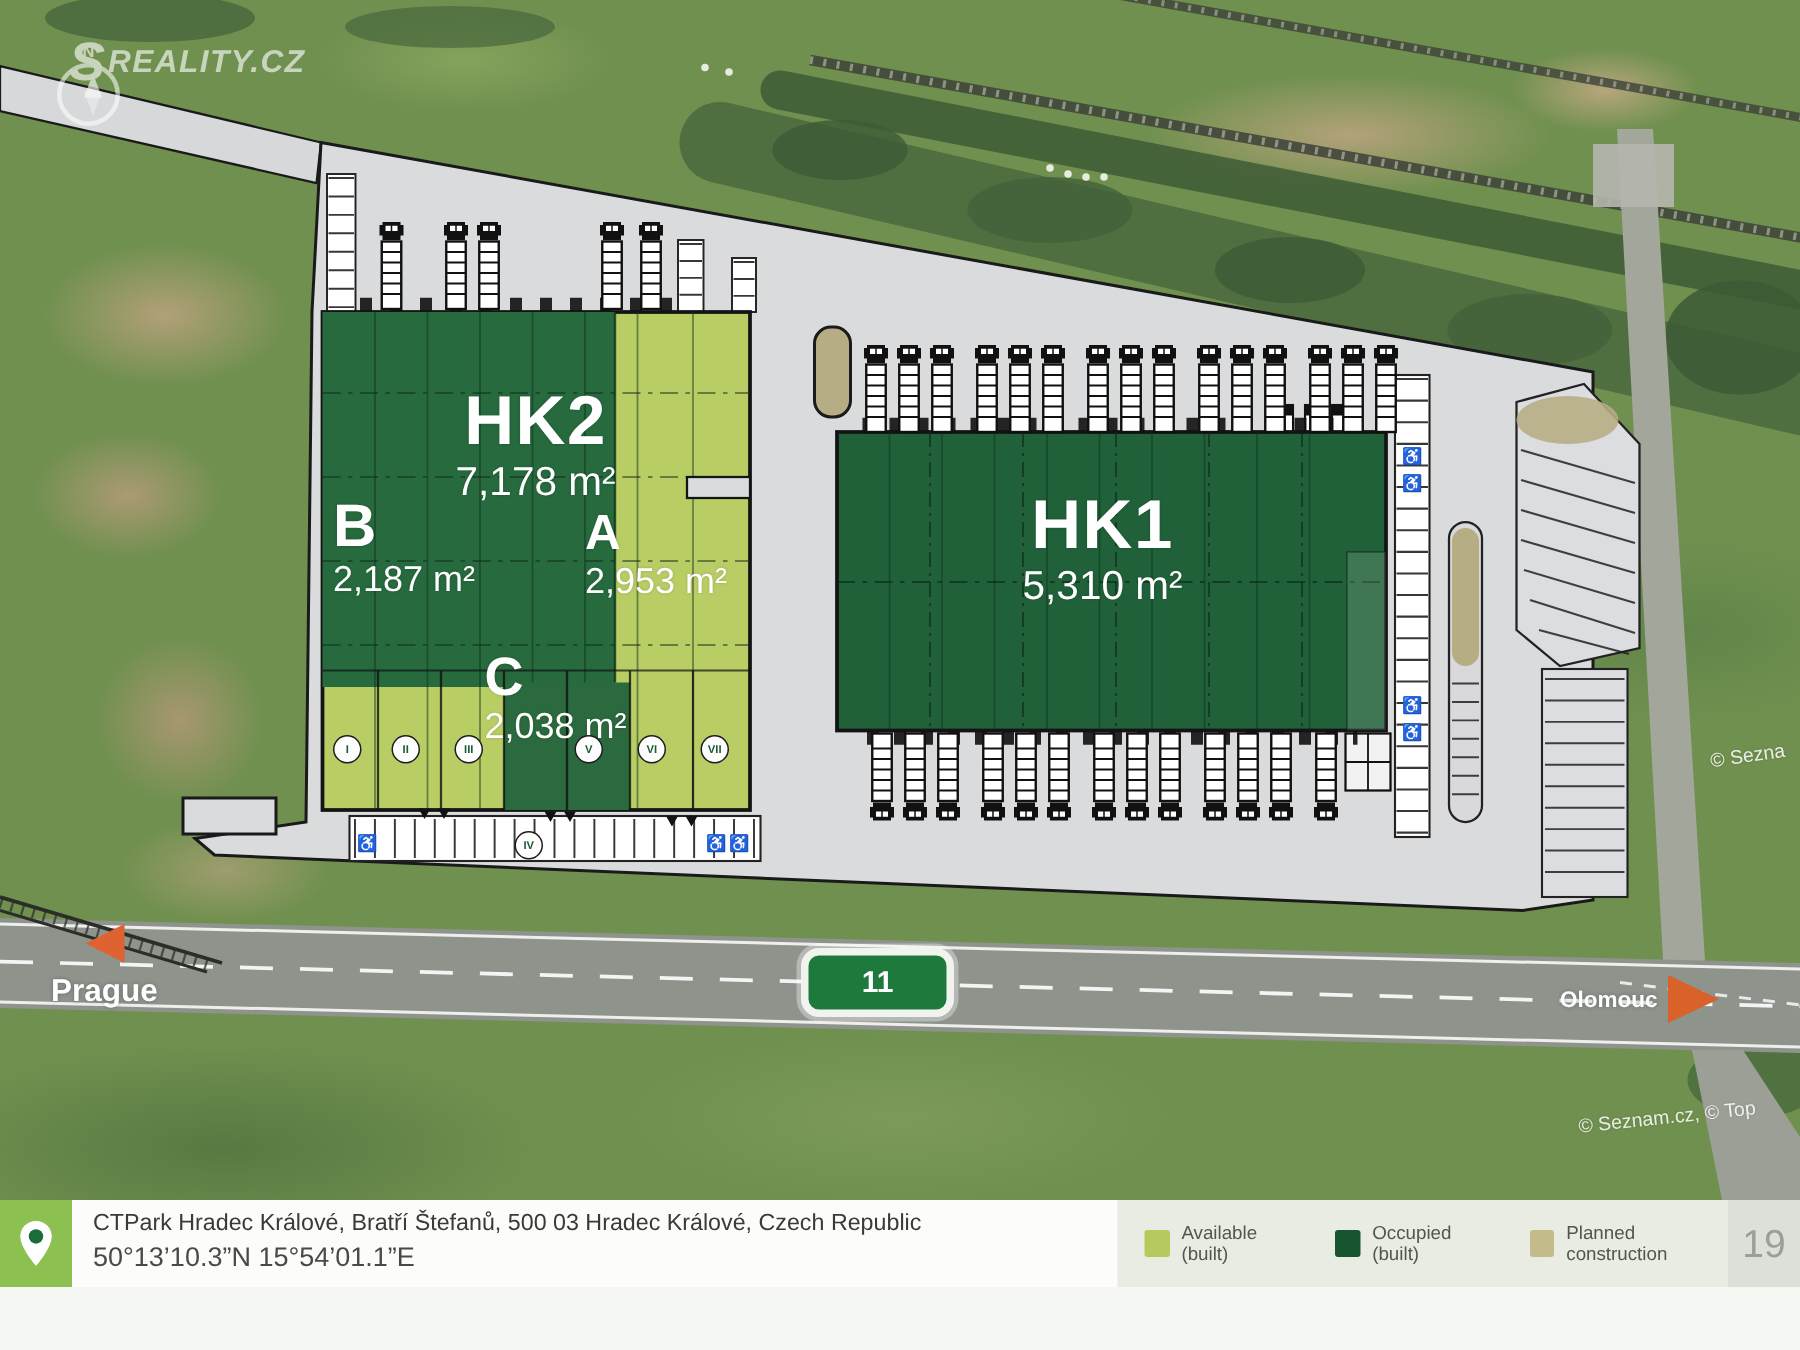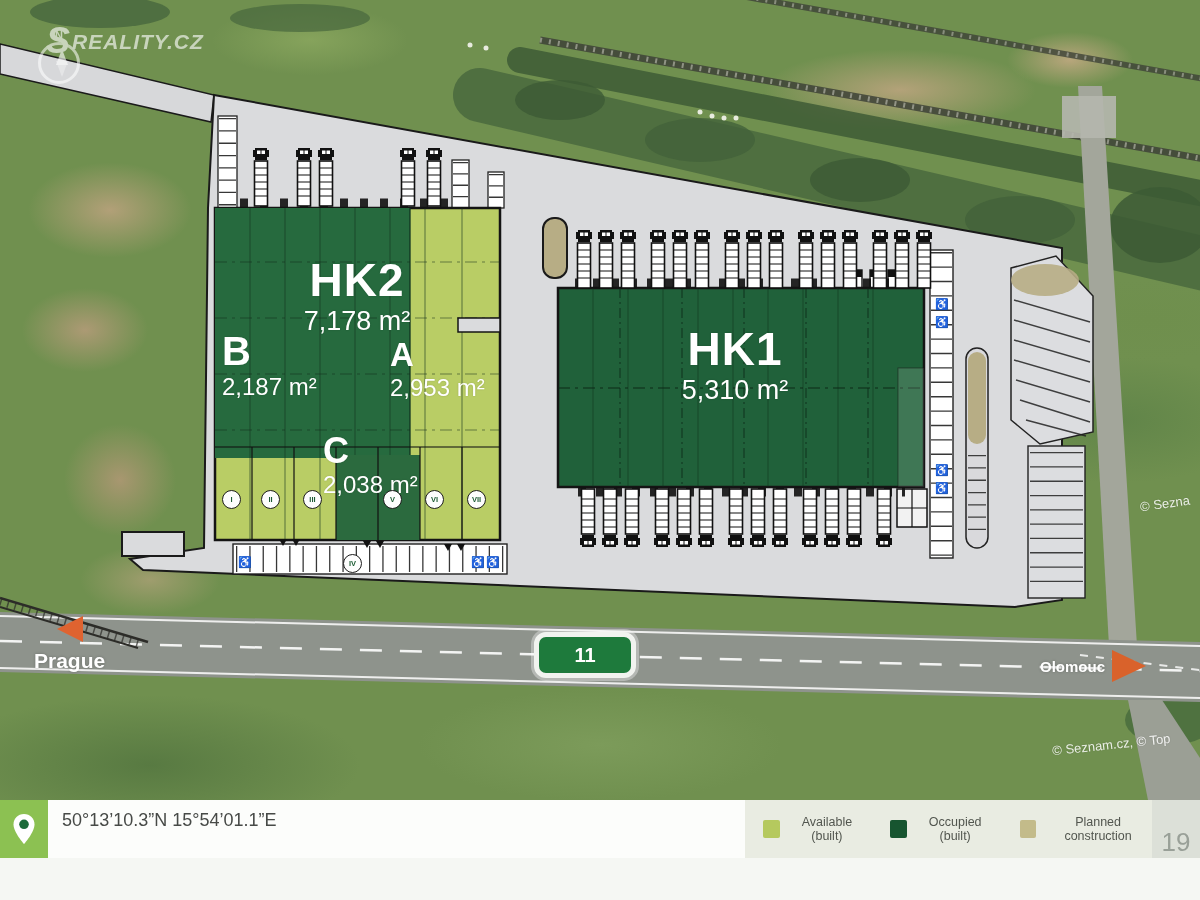--- a/index.html
+++ b/index.html
@@ -67,25 +67,25 @@
   .credit-bottom{left:1052px;top:737px;transform:rotate(-6deg);}
   
   .infobar{position:absolute;left:0;top:800px;width:1200px;height:58px;background:#fcfdfb;}
   .pin-box{position:absolute;left:0;top:0;width:48px;height:58px;background:#8cc152;
     display:flex;align-items:center;justify-content:center;}
   .address-wrap{position:absolute;left:62px;top:7px;}
   .address-line{font-size:15.5px;color:#383b38;font-weight:500;}
   .coord-line{font-size:18px;color:#474a47;margin-top:3px;}
   .legend{position:absolute;left:745px;top:0;width:407px;height:58px;background:#e9ece2;
     display:flex;align-items:center;padding-left:18px;gap:24px;}
-  .legend-item{display:flex;align-items:center;gap:8px;text-align:center;}
+  .legend-item{display:flex;align-items:center;gap:8px;}
   .swatch{width:18px;height:18px;border-radius:2px;}
   .legend-label{font-size:12.5px;color:#52564f;}
   .pagebox{position:absolute;right:0;top:0;width:48px;height:58px;background:#dce0d8;
-    display:flex;align-items:flex-end;justify-content:center;}
+    display:flex;align-items:center;justify-content:center;}
   .page-number{font-size:26px;color:#99a098;}
   .footer-blank{position:absolute;left:0;top:858px;width:1200px;height:42px;background:#f5f7f3;}
 </style>
 </head>
 <body>
 
 <div class="stage">
 
   <div class="map">
 
@@ -336,20 +336,21 @@
   </div>
 
   <div class="infobar">
     <div class="pin-box">
       <svg width="26" height="32" viewBox="0 0 24 32">
         <path d="M12,1 C6,1 1.5,5.6 1.5,11.4 C1.5,19 12,31 12,31 C12,31 22.5,19 22.5,11.4 C22.5,5.6 18,1 12,1 Z" fill="#fff"></path>
         <circle cx="12" cy="11.3" r="4.8" fill="#1c6b3a"></circle>
       </svg>
     </div>
     <div class="address-wrap">
+      <div class="address-line">CTPark Hradec Králové, Bratří Štefanů, 500 03 Hradec Králové, Czech Republic</div>
       <div class="coord-line">50°13’10.3”N 15°54’01.1”E</div>
     </div>
     <div class="legend">
       <div class="legend-item">
         <span class="swatch" style="background:#b5c95e;"></span>
         <span class="legend-label">Available (built)</span>
       </div>
       <div class="legend-item">
         <span class="swatch" style="background:#175530;"></span>
         <span class="legend-label">Occupied (built)</span>

